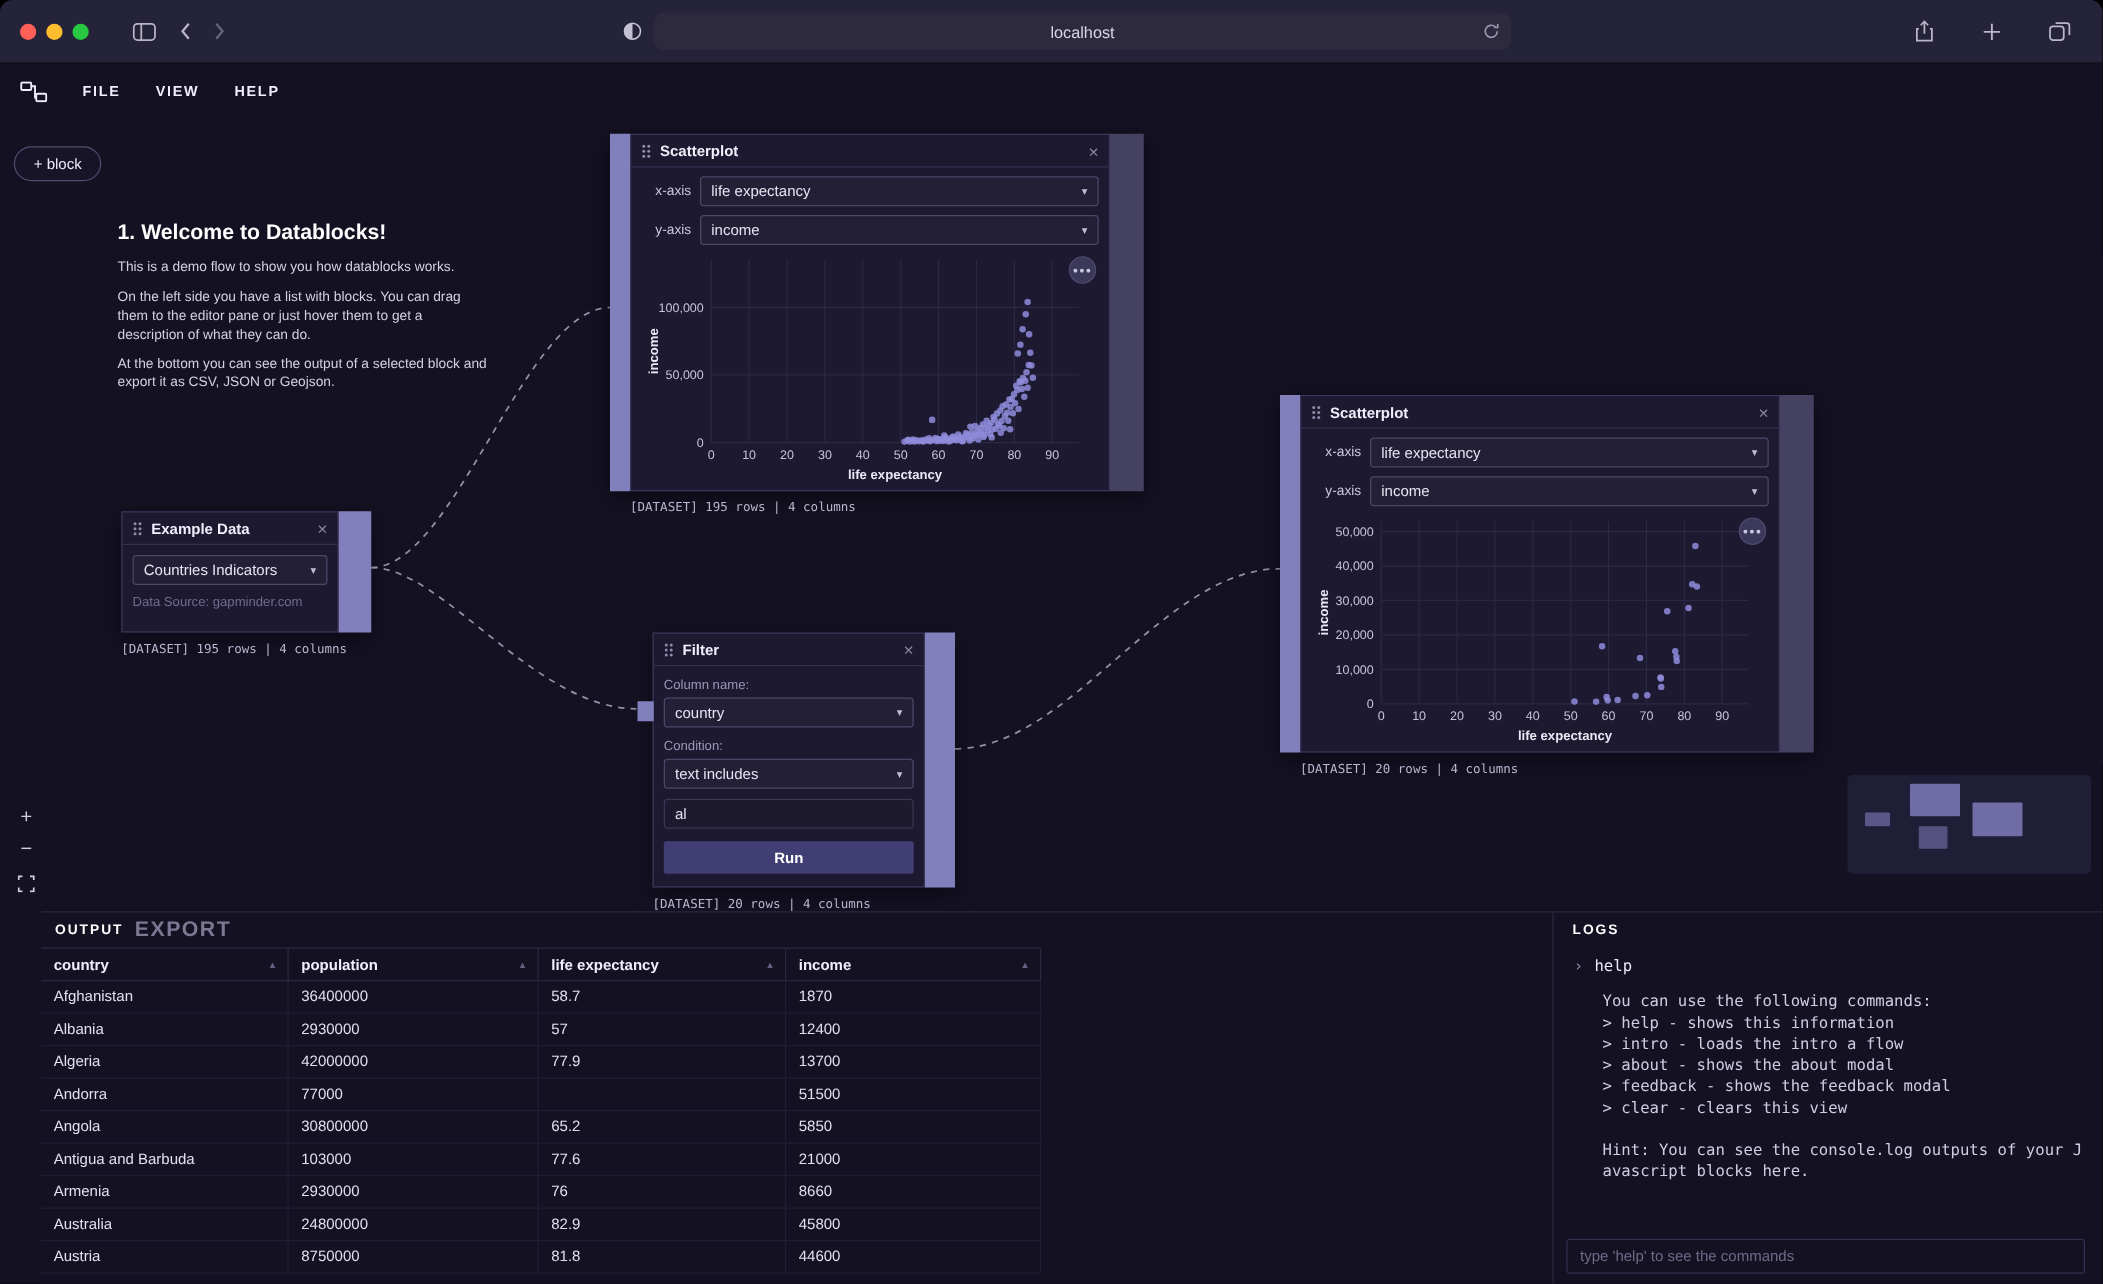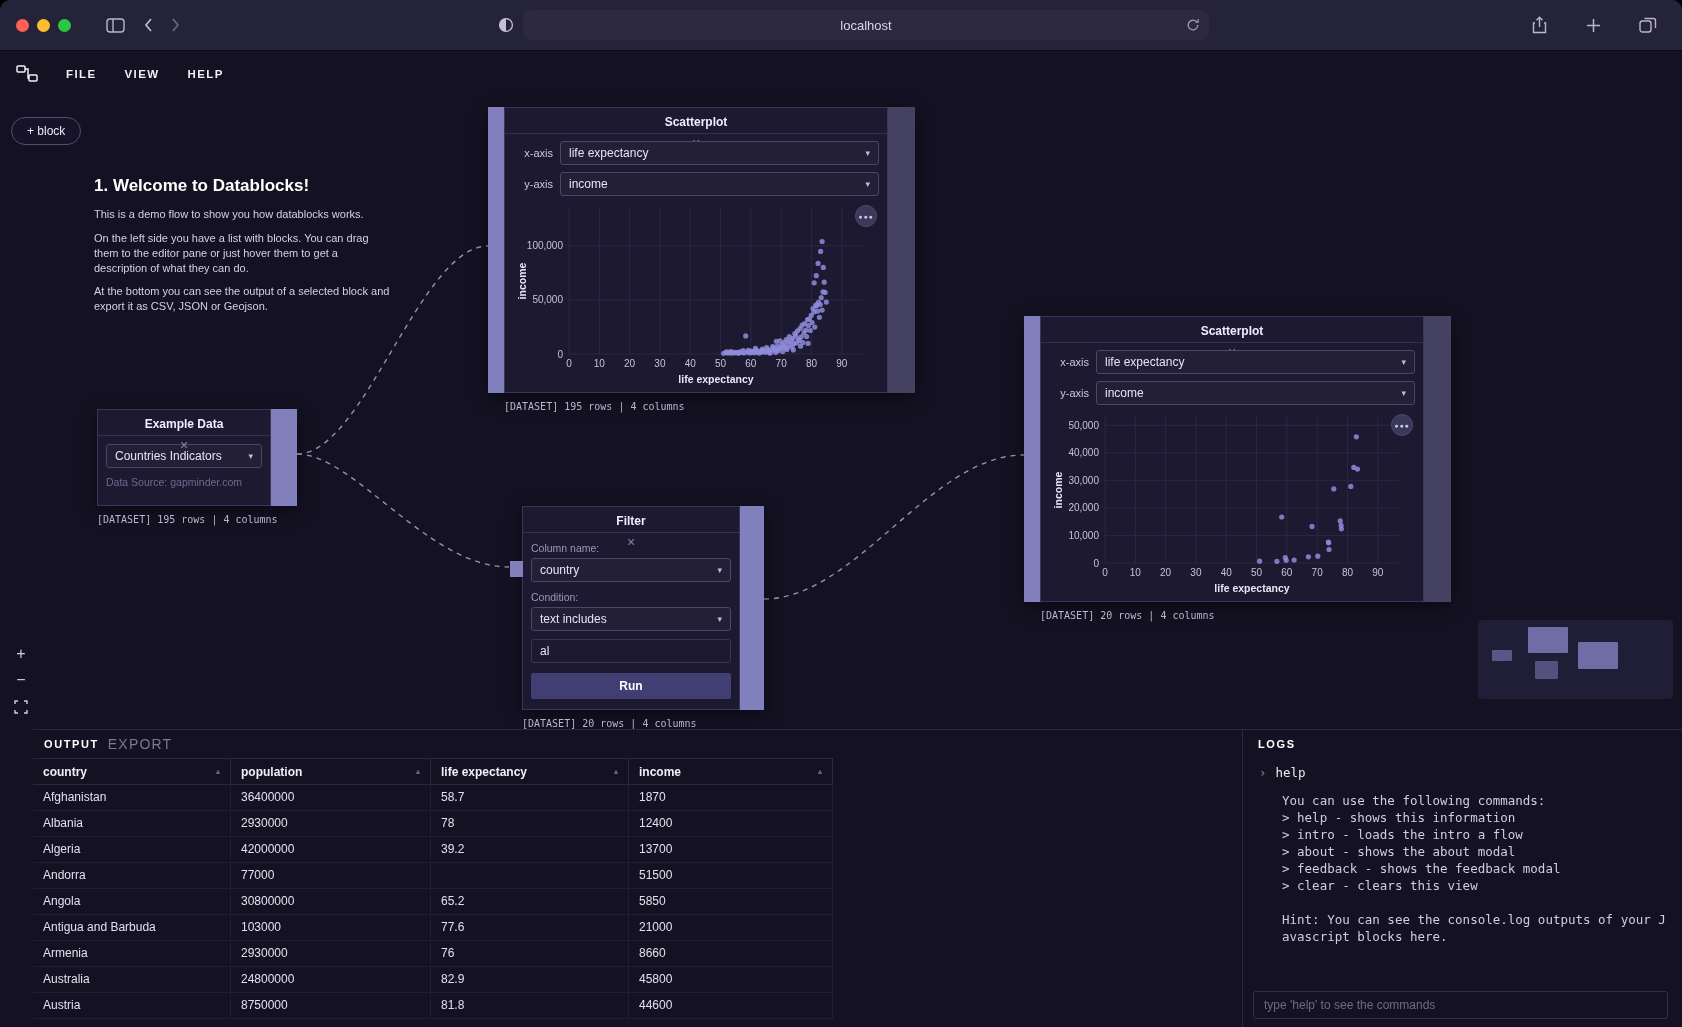--- a/index.html
+++ b/index.html
@@ -40,21 +40,21 @@
 
   
   .block-wrap { position:absolute; }
   .block { display:flex; align-items:stretch; box-shadow:0 5px 16px rgba(0,0,0,.45); }
   .port { flex:none; }
   .port.bright { background:#8280bc; }
   .port.muted  { background:#454160; }
   .p16{width:16px}.p24{width:24px}.p26{width:26px}.p27{width:27px}
   .body { background:#1c1931; border:1px solid #3a3659; }
   .titlebar { height:26px; display:flex; align-items:center; gap:7px; padding:0 8px;
-    border-bottom:1px solid #343052;flex-direction:column; }
+    border-bottom:1px solid #343052; }
   .title { font-size:12px; font-weight:700; color:#f0eefb; flex:1; }
   .x-close { color:#8a87a3; font-size:14px; line-height:1; cursor:default; }
   .select { height:24px; background:#221f37; border:1px solid #4b4769; border-radius:3px;
     display:flex; align-items:center; justify-content:space-between; padding:0 8px;
     font-size:12px; color:#e6e4f2; }
   .caret { color:#bfbdd6; font-size:9px; margin-left:8px; }
   .block-footer { margin-top:8px; font-family:"DejaVu Sans Mono",monospace; font-size:10px; color:#b9b6ce; }
 
   
   .ed-body { width:174px; padding:0 0 9px 0; }
@@ -87,21 +87,21 @@
   .minimap { position:absolute; right:9px; bottom:30px; width:195px; height:79px;
     background:#201d36; border-radius:4px; }
   .mm { position:absolute; border-radius:1px; }
 
   
   .bottom { position:absolute; top:729px; left:0; right:0; bottom:0; background:#141122;
     border-top:1px solid #2a2740; display:flex;margin-left:33px; }
   .output-pane { width:1210px; position:relative; border-right:1px solid #2a2740; }
   .pane-head { height:28px; display:flex; align-items:center; padding:0 11px; gap:9px; }
   .tab-output { font-size:11px; font-weight:700; letter-spacing:1.6px; color:#fff; }
-  .tab-export { font-size:14px; font-weight:400; letter-spacing:1.2px; color:#7b7894; }
+  .tab-export { font-size:17px; font-weight:700; letter-spacing:1.2px; color:#7b7894; }
   .table { position:absolute; top:28px; left:0; width:800px; }
   .thead { display:grid; grid-template-columns:198px 200px 198px 204px;
     border-top:1px solid #2a2740; border-bottom:1px solid #2a2740; }
   .th { height:25px; padding:0 10px; display:flex; align-items:center; justify-content:space-between;
     font-size:12px; font-weight:700; color:#f1effb; border-right:1px solid #2a2740; }
   .sort { color:#636080; font-size:8px; }
   .trow { display:grid; grid-template-columns:198px 200px 198px 204px; border-bottom:1px solid #201d36; }
   .td { height:25px; padding:5px 10px; font-size:12px; color:#e2e0ef;
     border-right:1px solid #201d36; white-space:nowrap; overflow:hidden; }
 
@@ -609,27 +609,27 @@
         <div>
             <div class="trow">
               <div class="td">Afghanistan</div>
               <div class="td">36400000</div>
               <div class="td">58.7</div>
               <div class="td">1870</div>
             </div>
             <div class="trow">
               <div class="td">Albania</div>
               <div class="td">2930000</div>
-              <div class="td">78</div>
+              <div class="td">57</div>
               <div class="td">12400</div>
             </div>
             <div class="trow">
               <div class="td">Algeria</div>
               <div class="td">42000000</div>
-              <div class="td">39.2</div>
+              <div class="td">77.9</div>
               <div class="td">13700</div>
             </div>
             <div class="trow">
               <div class="td">Andorra</div>
               <div class="td">77000</div>
               <div class="td"></div>
               <div class="td">51500</div>
             </div>
             <div class="trow">
               <div class="td">Angola</div>

